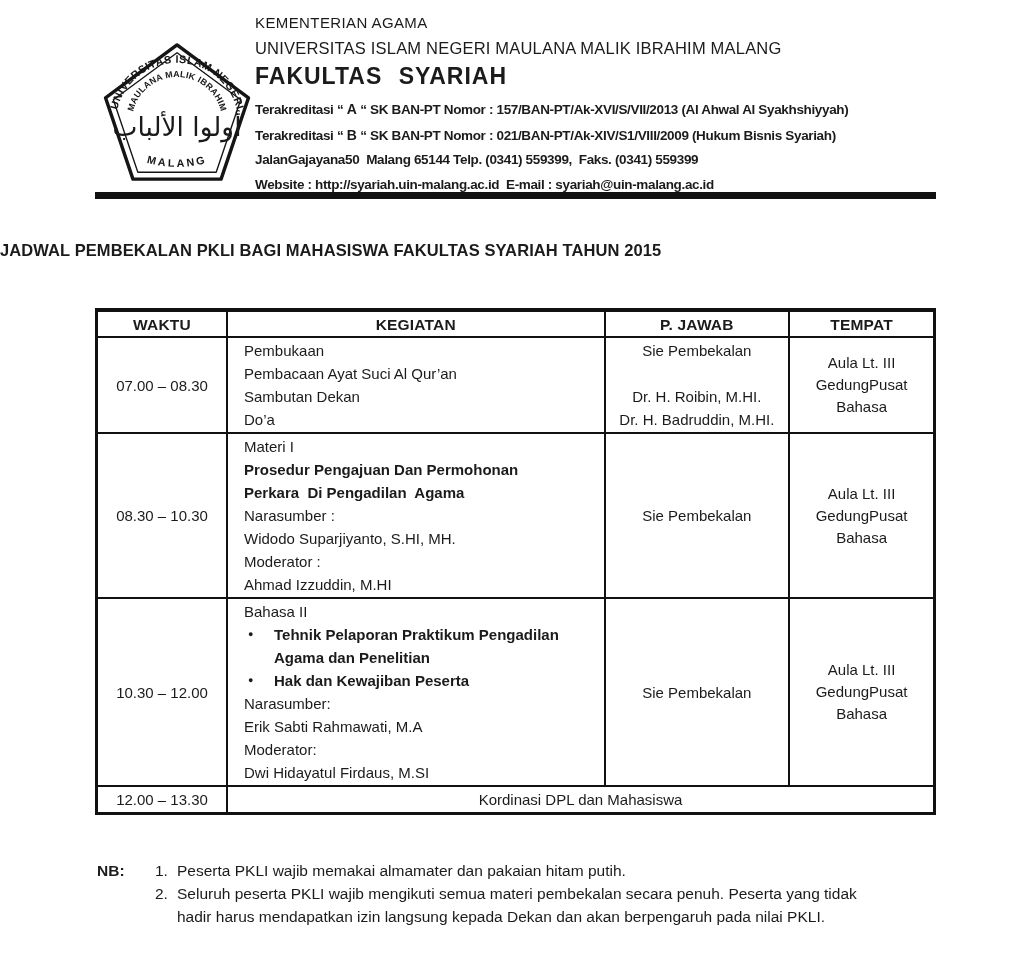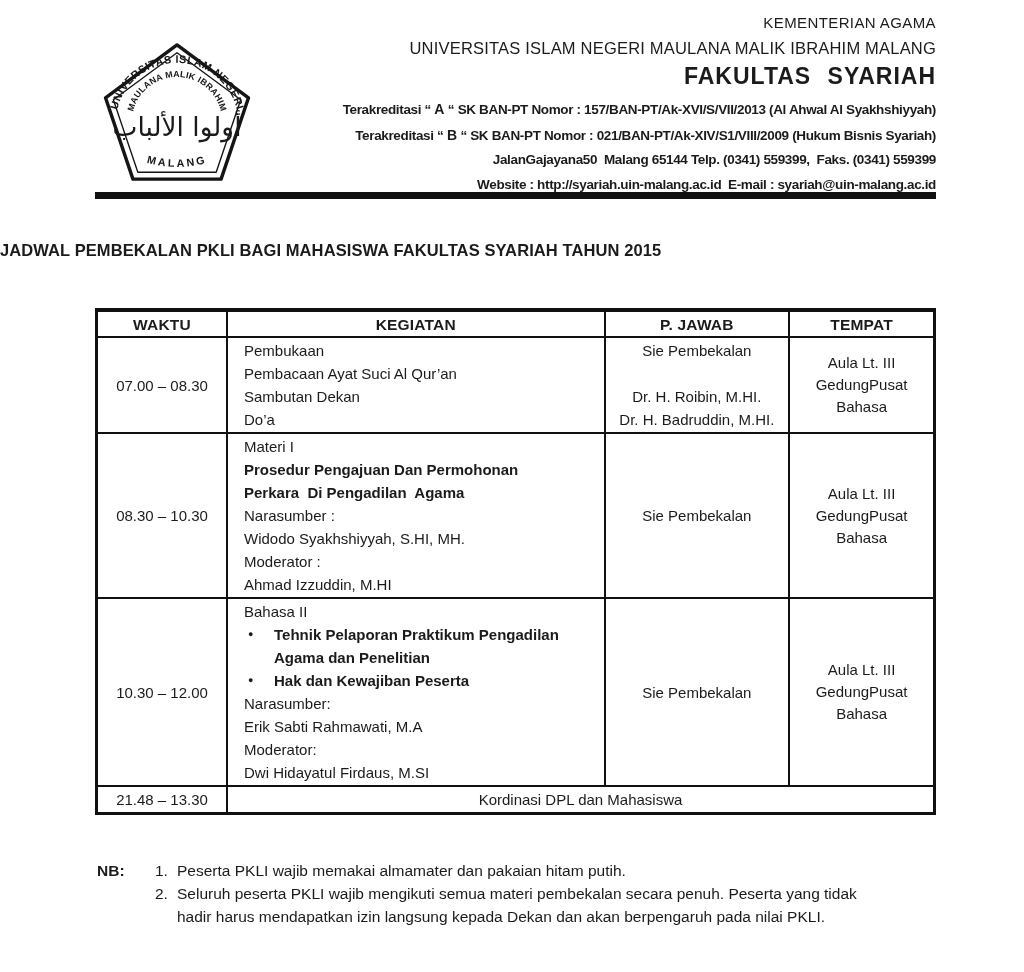--- a/index.html
+++ b/index.html
@@ -8,21 +8,21 @@
     position:relative;
     width:1024px; height:972px;
     background:#ffffff;
     color:#1b1b1b;
     font-family:"Liberation Sans", sans-serif;
     overflow:hidden;
   }
   
   .letterhead { position:relative; height:192px; }
   .logo { position:absolute; left:100px; top:42px; width:155px; height:142px; }
-  .lh-text { margin-left:255px; margin-right:88px; text-align:right; padding-top:14px; }
+  .lh-text { margin-left:255px; margin-right:88px; text-align:left; padding-top:14px; }
   .lh-ministry  { font-size:15px; letter-spacing:.4px; margin-bottom:8px; }
   .lh-univ      { font-size:16.5px; letter-spacing:.2px; margin-bottom:5px; }
   .lh-faculty   { font-size:23px; font-weight:bold; word-spacing:9px; letter-spacing:1px; margin-bottom:7px; }
   .lh-small     { font-size:13.5px; font-weight:bold; letter-spacing:-.35px; line-height:24.5px; }
   .lh-small b   { font-size:14px; letter-spacing:0; }
   
   .double-rule {
     margin-left:95px; width:841px; height:3px;
     border-top:4px solid #111; border-bottom:3px solid #111;
   }
@@ -137,21 +137,21 @@
             <div>Bahasa</div>
           </td>
         </tr>
         <tr>
           <td class="c-waktu">08.30 – 10.30</td>
           <td class="c-kegiatan">
             <div class="k-line">Materi I</div>
             <div class="k-line bold">Prosedur Pengajuan Dan Permohonan</div>
             <div class="k-line bold">Perkara&nbsp; Di Pengadilan&nbsp; Agama</div>
             <div class="k-line">Narasumber :</div>
-            <div class="k-line">Widodo Syakhshiyyah, S.HI, MH.</div>
+            <div class="k-line">Widodo Suparjiyanto, S.HI, MH.</div>
             <div class="k-line">Moderator :</div>
             <div class="k-line">Ahmad Izzuddin, M.HI</div>
           </td>
           <td class="c-pjawab">
             <div>Sie Pembekalan</div>
           </td>
           <td class="c-tempat">
             <div>Aula Lt. III</div>
             <div>GedungPusat</div>
             <div>Bahasa</div>
@@ -178,21 +178,21 @@
           <td class="c-pjawab">
             <div>Sie Pembekalan</div>
           </td>
           <td class="c-tempat">
             <div>Aula Lt. III</div>
             <div>GedungPusat</div>
             <div>Bahasa</div>
           </td>
         </tr>
         <tr>
-          <td class="c-waktu">21.48 – 13.30</td>
+          <td class="c-waktu">12.00 – 13.30</td>
           <td class="c-merged" colspan="3">Kordinasi DPL dan Mahasiswa</td>
         </tr>
       </tbody>
   </table>
 
   <div class="notes">
     <div class="nb-label">NB:</div>
     <div id="notes-list">
         <div class="note-item">
           <span class="note-num">1.</span>

